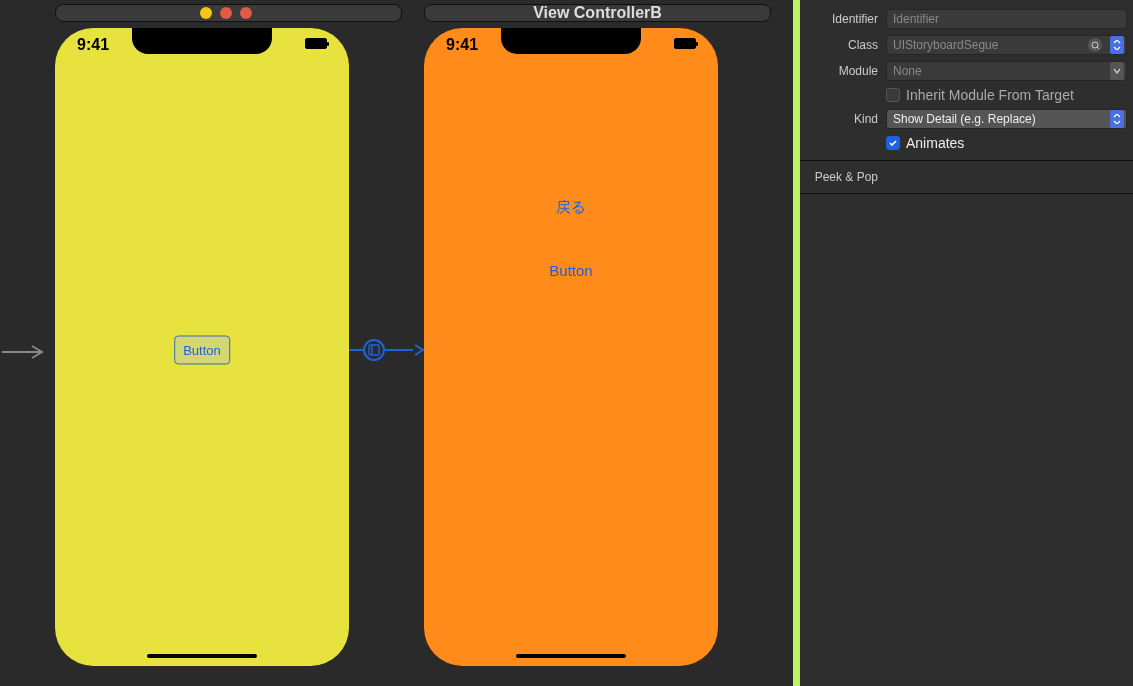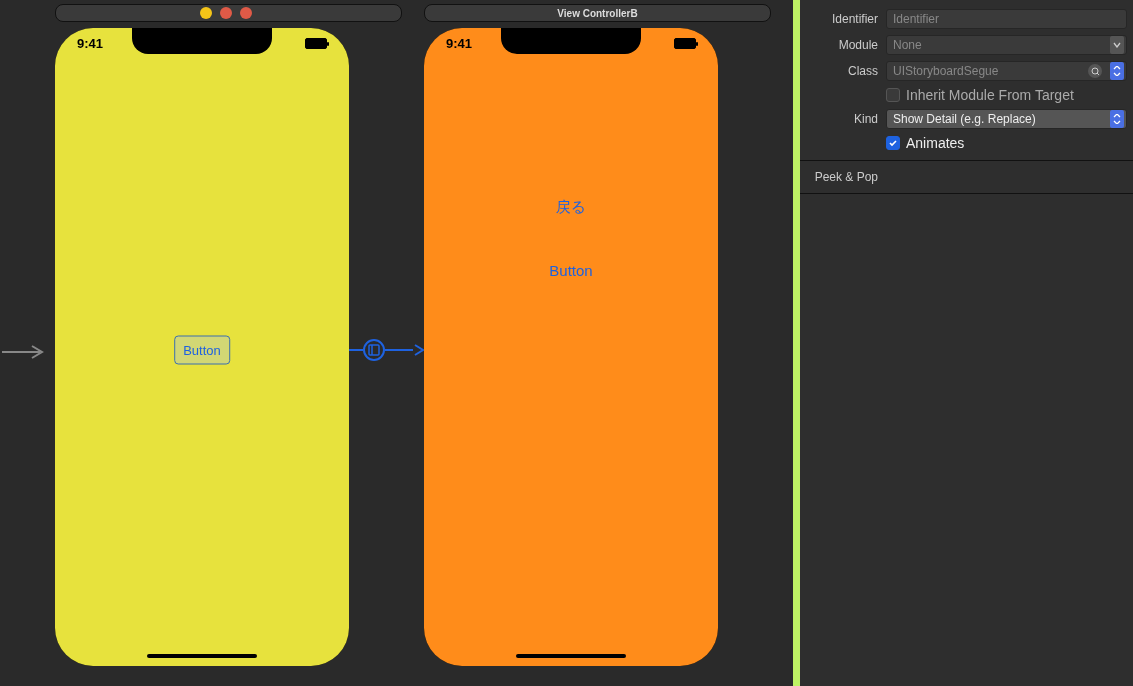--- a/index.html
+++ b/index.html
@@ -27,21 +27,21 @@
 
   
   .scene-title {
     position: absolute;
     height: 18px;
     width: 347px;
     background: #3a3a3a;
     border: 1px solid #111;
     border-radius: 8px;
     color: #bbb;
-    font-size: 10px;
+    font-size: 16px;
     display: flex;
     align-items: center;
     justify-content: center;
     gap: 6px;
   }
   .title-icons { display: flex; gap: 8px; align-items: center; }
   .ic { width: 12px; height: 12px; border-radius: 50%; display: inline-block; }
   .ic-yellow { background: #f5c518; }
   .ic-red { background: #e05a47; }
   .ic-orange { background: #e05a47; }
@@ -70,21 +70,21 @@
     z-index: 5;
   }
   .statusbar {
     position: absolute;
     top: 8px;
     width: 100%;
     display: flex;
     justify-content: space-between;
     padding: 0 22px;
     font-weight: 600;
-    font-size: 13px;
+    font-size: 16px;
     color: #000;
     z-index: 6;
   }
   .battery {
     width: 22px; height: 11px;
     border: 1px solid #000;
     border-radius: 2px;
     position: relative;
     background: #000;
     margin-top: 2px;
@@ -289,32 +289,20 @@
   </div>
 
 </div>
 
 <div class="inspector">
 
   <div class="form-row">
     <label>Identifier</label>
     <div class="field">
       <span>Identifier</span>
-    </div>
-  </div>
-
-  <div class="form-row">
-    <label>Module</label>
-    <div class="field" style="padding-right:2px;">
-      <span>None</span>
-      <span class="chev" style="background:#555;">
-        <svg width="8" height="6" viewBox="0 0 8 6">
-            <polyline points="1,1 4,5 7,1" fill="none" stroke="#ccc" stroke-width="1.3"></polyline>
-          </svg>
-      </span>
     </div>
   </div>
 
   <div class="form-row">
     <label>Class</label>
     <div class="field" style="padding-right:2px;">
       <span>UIStoryboardSegue</span>
       <span style="display:flex;align-items:center;gap:2px;">
         <span class="round-plus">
           <svg width="8" height="8" viewBox="0 0 8 8">
@@ -326,20 +314,32 @@
           <svg width="8" height="10" viewBox="0 0 8 10">
               <polyline points="1,3 4,0 7,3" fill="none" stroke="#fff" stroke-width="1.3"></polyline>
               <polyline points="1,7 4,10 7,7" fill="none" stroke="#fff" stroke-width="1.3"></polyline>
             </svg>
         </span>
       </span>
     </div>
   </div>
 
   <div class="form-row">
+    <label>Module</label>
+    <div class="field" style="padding-right:2px;">
+      <span>None</span>
+      <span class="chev" style="background:#555;">
+        <svg width="8" height="6" viewBox="0 0 8 6">
+            <polyline points="1,1 4,5 7,1" fill="none" stroke="#ccc" stroke-width="1.3"></polyline>
+          </svg>
+      </span>
+    </div>
+  </div>
+
+  <div class="form-row">
     <label></label>
     <div class="check-label">
       <span class="cb"></span>
       <span style="color:#aaa;">Inherit Module From Target</span>
     </div>
   </div>
 
   <div class="form-row">
     <label>Kind</label>
     <div class="field white-text" style="background:#555;padding-right:2px;">

